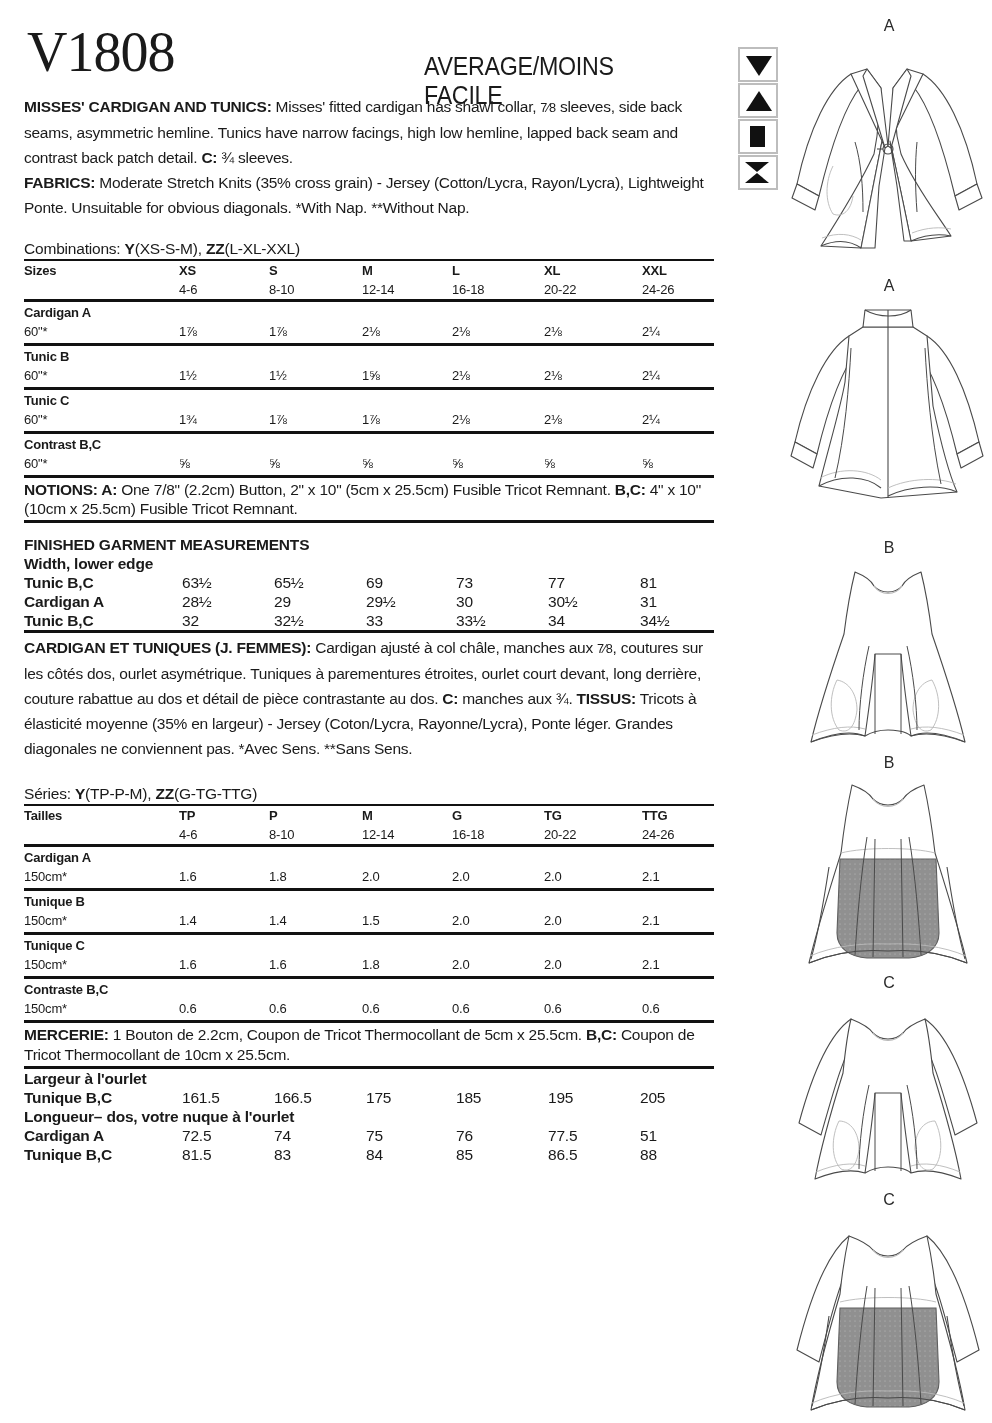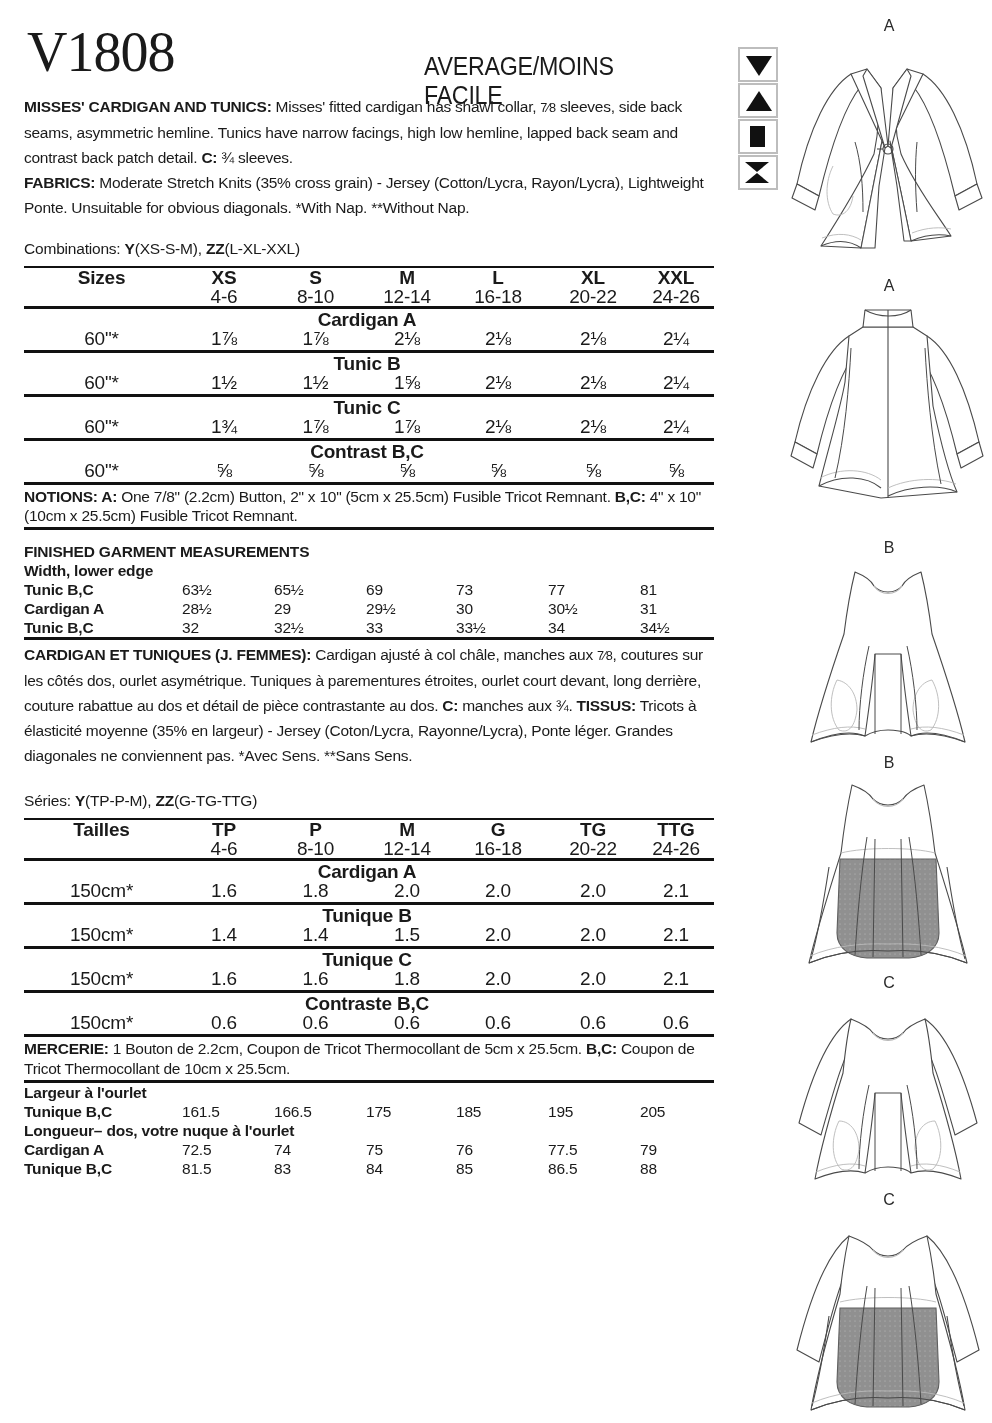--- a/index.html
+++ b/index.html
@@ -50,33 +50,32 @@
     margin-top: 2px;
   }
   .descblock b { font-weight: bold; }
   .frac { font-size: 0.82em; }
 
   
   .combos {
     font-size: 15.5px;
     letter-spacing: -0.2px;
     margin-top: 20px;
-    padding-bottom: 8px;
+    padding-bottom: 1px;
   }
   .combos b { font-weight: bold; }
 
   .rule-thick { border-top: 2.5px solid #111; height:0; }
   .rule-dbl   { border-top: 2.5px solid #111; border-bottom: 1px solid #111; height:2px; }
 
   table.sz {
     width: 686px;
     border-collapse: collapse;
-    font-size: 19px;
+    font-size: 13px;
     letter-spacing: -0.2px;
-    text-align: center;
   }
   table.sz td {
     padding: 0;
     vertical-align: top;
     line-height: 19px;
     white-space: nowrap;
   }
   .c-lbl { width: 155px; }
   .c-1 { width: 90px; }
   .c-2 { width: 93px; }
@@ -482,21 +481,21 @@
   <div class="fgm-sub">Longueur– dos, votre nuque à l'ourlet</div>
   <table class="fgm">
     <tbody>
         <tr>
       <td class="f-lbl">Cardigan A</td>
       <td class="f-1">72.5</td>
       <td class="f-2">74</td>
       <td class="f-3">75</td>
       <td class="f-4">76</td>
       <td class="f-5">77.5</td>
-      <td class="f-6">79</td>
+      <td class="f-6">51</td>
     </tr>
     <tr>
       <td class="f-lbl">Tunique B,C</td>
       <td class="f-1">81.5</td>
       <td class="f-2">83</td>
       <td class="f-3">84</td>
       <td class="f-4">85</td>
       <td class="f-5">86.5</td>
       <td class="f-6">88</td>
     </tr>

